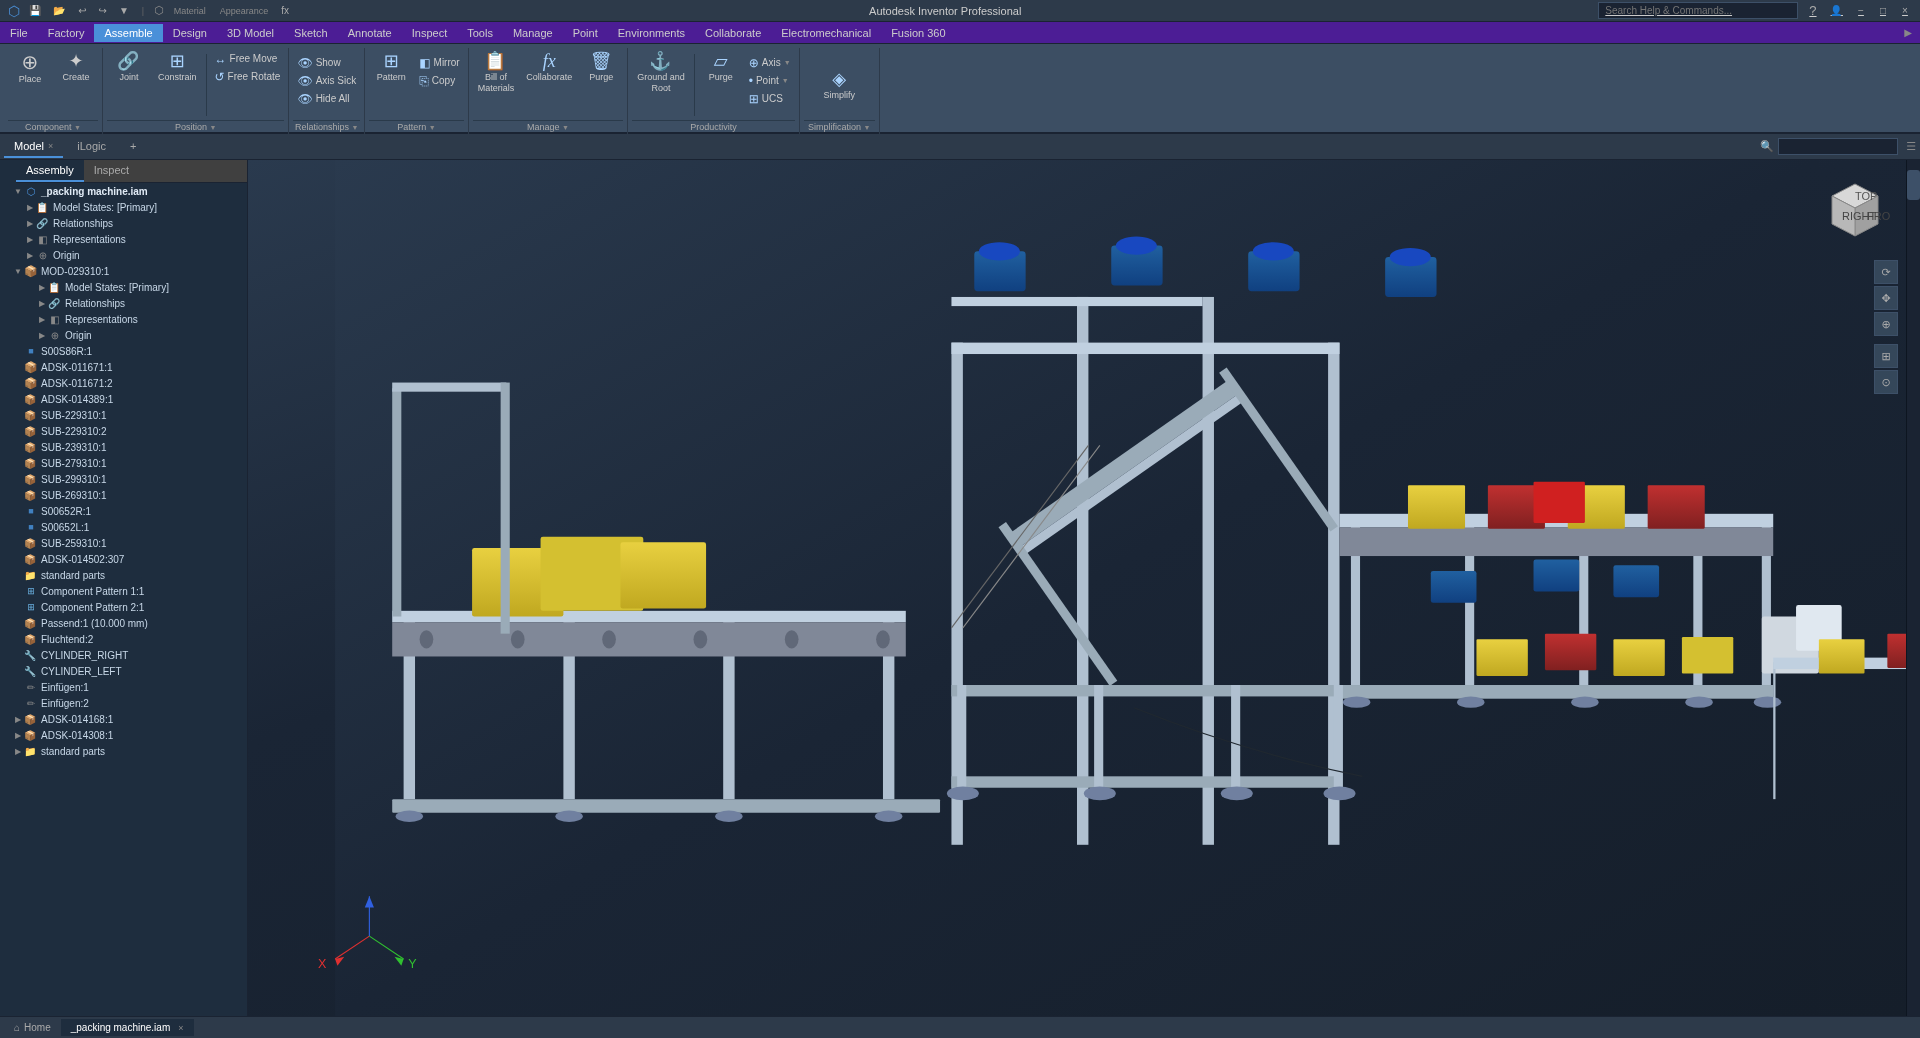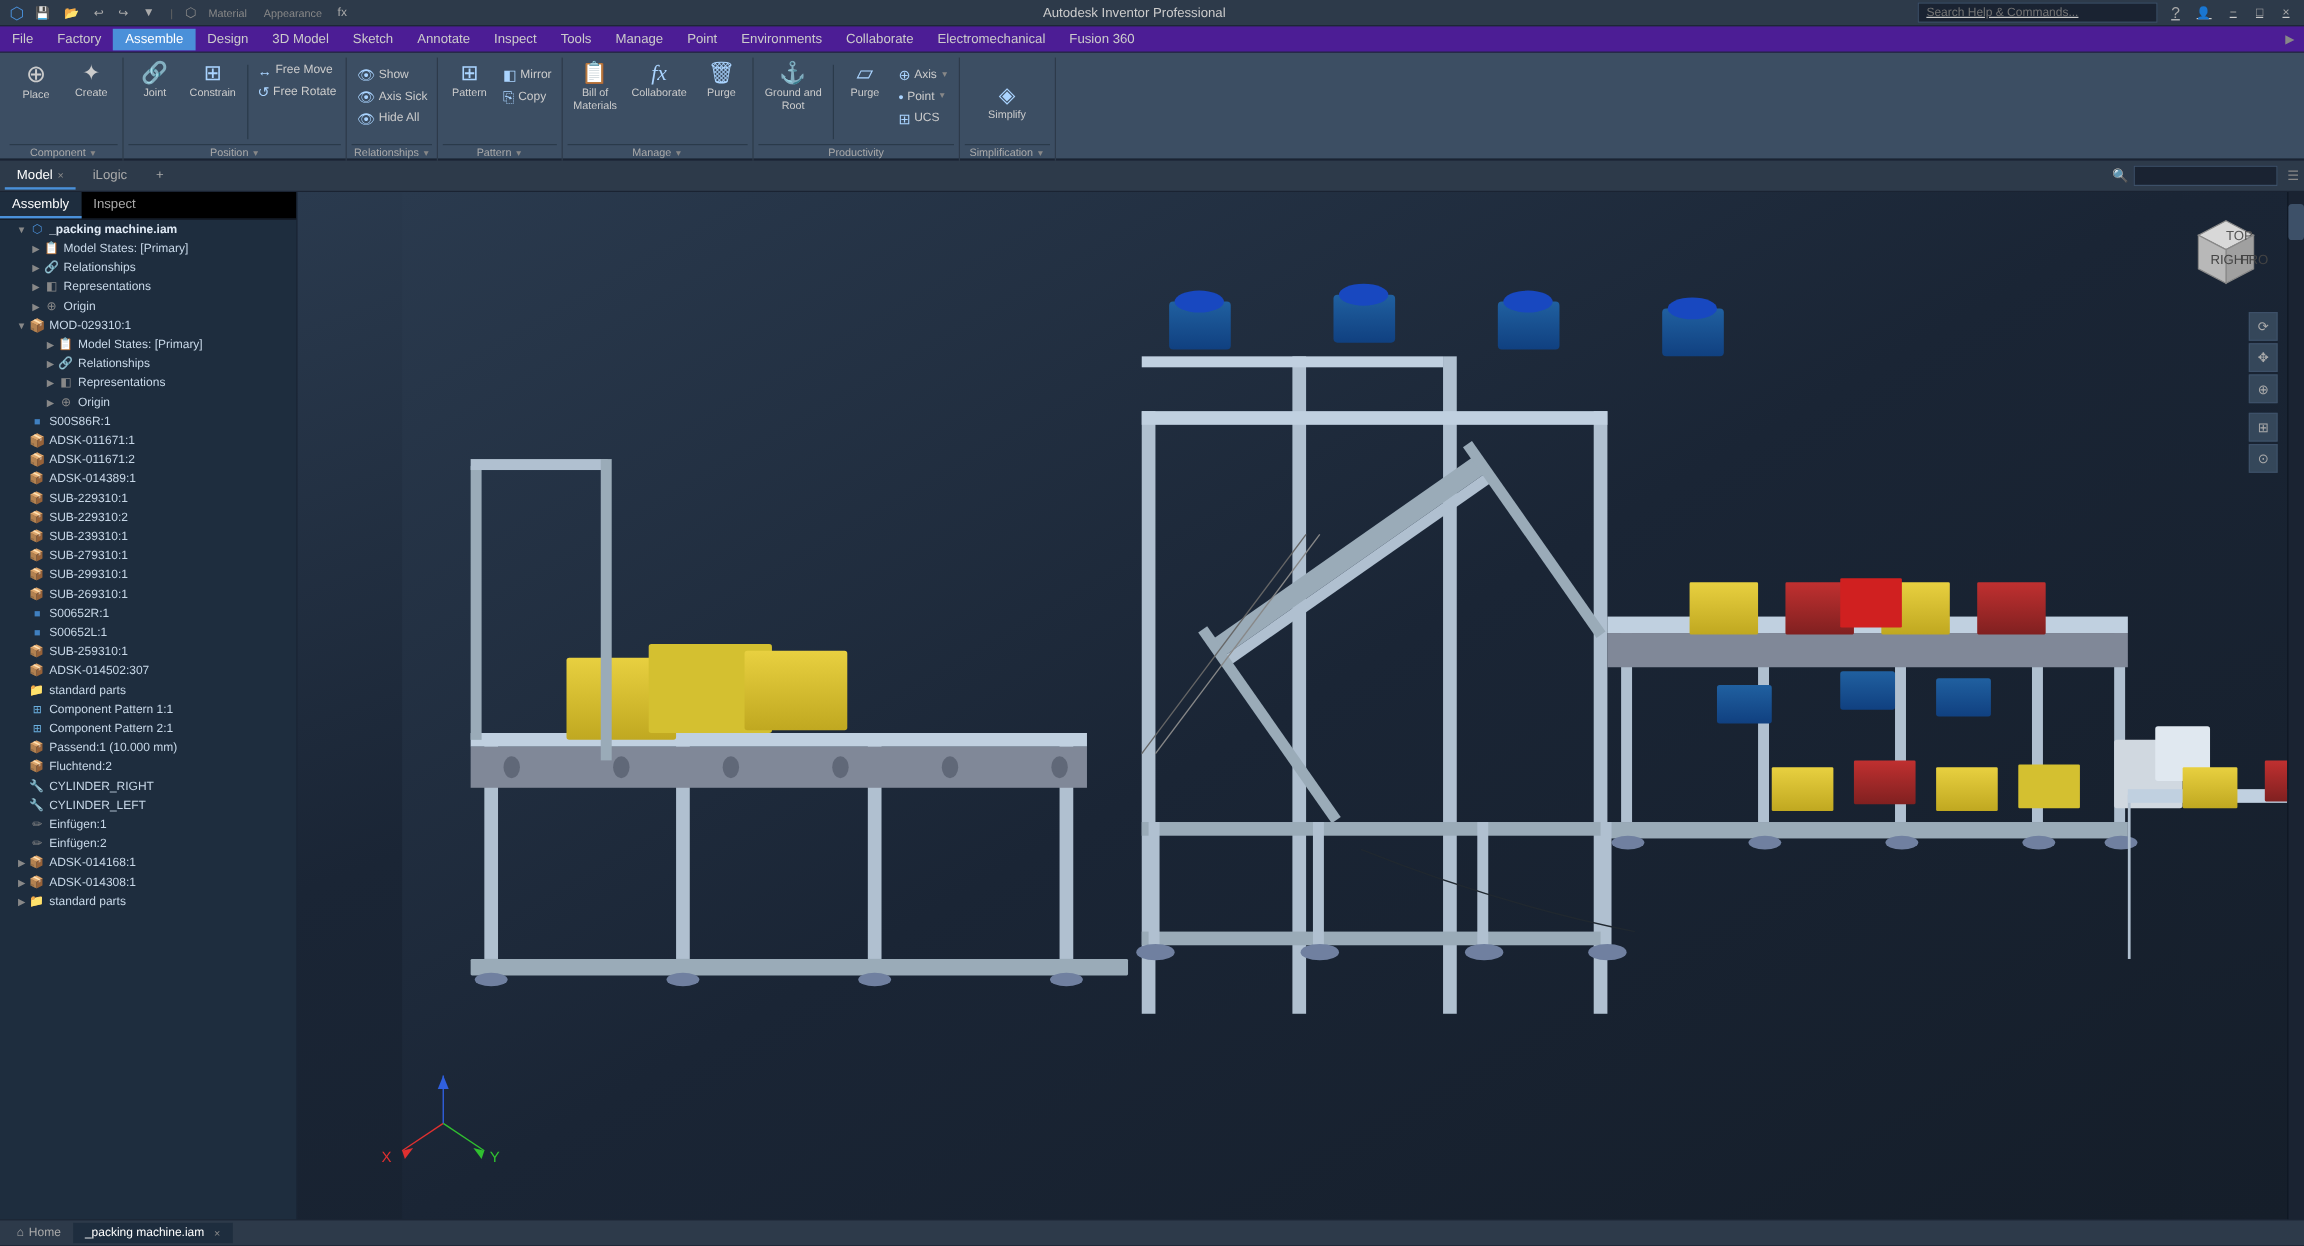--- a/index.html
+++ b/index.html
@@ -95,22 +95,23 @@
     #sidebar {
       width: 248px;
       background: #1e2d3e;
       border-right: 1px solid #1a2332;
       display: flex;
       flex-direction: column;
       overflow: hidden;
     }
     #sidebar-tabs {
       display: flex;
-      background: #000000;
+      background: #404040;
       border-bottom: 1px solid #1a2332;
+      margin-left: 16px;
     }
     .sidebar-tab {
       padding: 4px 10px;
       cursor: pointer;
       font-size: 11px;
       color: #aaa;
       border-bottom: 2px solid transparent;
     }
     .sidebar-tab.active { color: #fff; border-bottom: 2px solid #4a90d9; background: #1e2d3e; }
     .sidebar-content { flex: 1; overflow-y: auto; overflow-x: hidden; }

